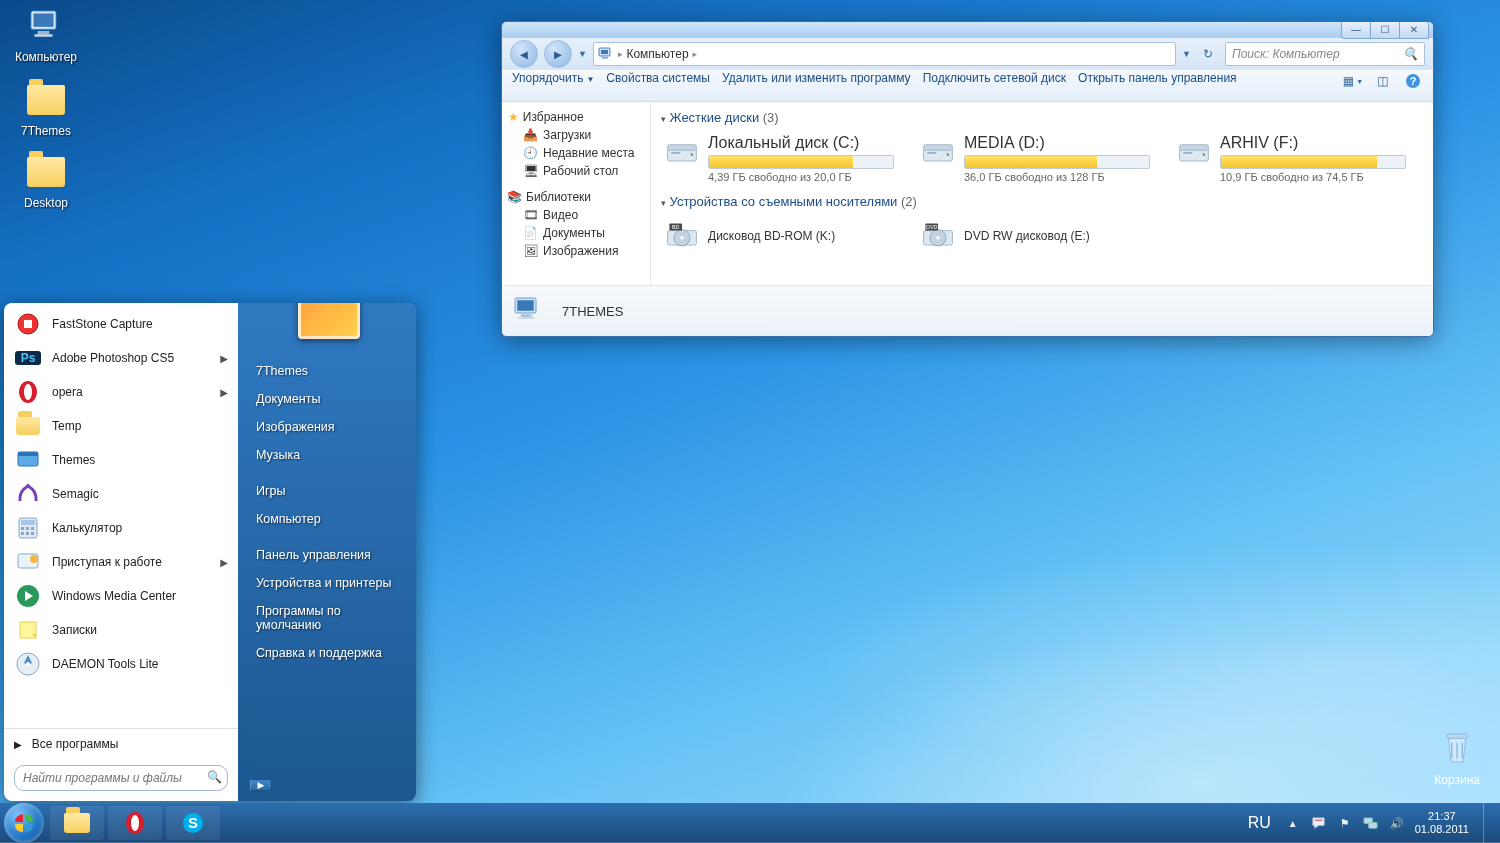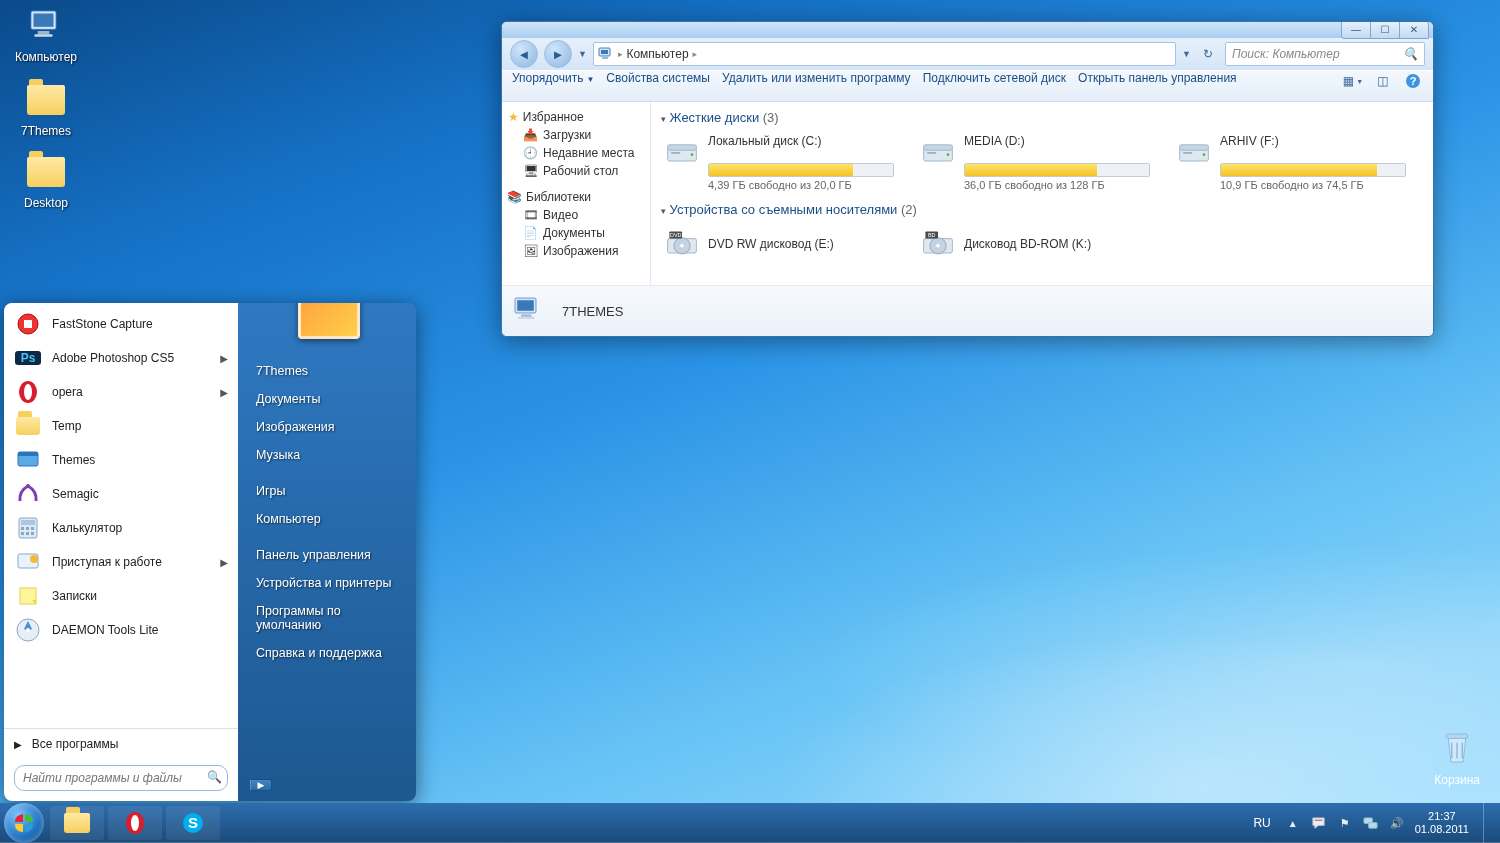--- a/index.html
+++ b/index.html
@@ -16,21 +16,21 @@
   .folder-ico::before{content:"";position:absolute;top:-6px;left:2px;width:14px;height:6px;background:#f6cf5e;border-radius:2px 2px 0 0;}
   .monitor-ico svg{width:40px;height:40px;}
   
   .taskbar{position:absolute;left:0;right:0;bottom:0;height:40px;background:linear-gradient(#2d6eaf,#1a4a7a);display:flex;align-items:center;box-shadow:0 -1px 0 rgba(255,255,255,.2) inset;}
   .start-orb{width:40px;height:40px;margin:0 6px 0 4px;border-radius:50%;background:radial-gradient(circle at 35% 30%,#7fc6ff,#1a6fbf 60%,#0b3f72);display:flex;align-items:center;justify-content:center;cursor:pointer;box-shadow:0 0 6px rgba(255,255,255,.5) inset;}
   .start-orb svg{width:24px;height:24px;}
   .task-btn{width:54px;height:34px;margin-right:4px;border-radius:3px;background:rgba(255,255,255,.08);display:flex;align-items:center;justify-content:center;cursor:pointer;}
   .tray{margin-left:auto;display:flex;align-items:center;gap:10px;padding-right:8px;color:#fff;font-size:11px;}
   .tray .clock{text-align:center;line-height:1.2;}
   .tray-ico{width:16px;height:16px;display:flex;align-items:center;justify-content:center;opacity:.9;}
-  .lang{font-size:12px;padding:0 4px;}
+  .lang{font-size:16px;padding:0 4px;}
   
   .startmenu{position:absolute;left:4px;bottom:42px;width:412px;height:498px;display:flex;border-radius:8px;overflow:hidden;box-shadow:0 4px 20px rgba(0,0,0,.5);background:linear-gradient(#2f79c2,#1d578f);}
   .sm-left{width:234px;background:#fff;display:flex;flex-direction:column;padding:4px 0 0;}
   .sm-app{display:flex;align-items:center;height:34px;padding:0 10px;color:#222;cursor:pointer;position:relative;}
   .sm-app .aico{width:28px;height:28px;margin-right:10px;border-radius:3px;display:flex;align-items:center;justify-content:center;font-size:16px;}
   .sm-app .arrow{margin-left:auto;color:#555;font-size:10px;}
   .sm-all{display:flex;align-items:center;padding:8px 10px;color:#222;cursor:pointer;border-top:1px solid #e0e0e0;}
   .sm-all .tri{margin-right:10px;font-size:10px;}
   .sm-search{margin:6px 10px 10px;position:relative;}
   .sm-search input{width:100%;box-sizing:border-box;border:1px solid #9fb8d6;border-radius:10px;padding:5px 26px 5px 8px;font-style:italic;color:#888;font-family:inherit;font-size:12px;}
@@ -70,21 +70,21 @@
   .side-head .star{color:#f6b83c;}
   .side-item{display:flex;align-items:center;gap:5px;padding:2px 2px 2px 18px;color:#333;cursor:pointer;}
   .side-ico{width:14px;height:14px;display:flex;align-items:center;justify-content:center;font-size:12px;}
   .ex-main{flex:1;padding:6px 10px;overflow:auto;}
   .group-head{color:#1a4e87;font-size:13px;cursor:pointer;margin:2px 0 6px;}
   .group-head .tri{font-size:9px;margin-right:4px;color:#555;}
   .drives{display:flex;gap:20px;flex-wrap:wrap;margin-bottom:8px;}
   .drive{width:230px;display:flex;gap:8px;cursor:pointer;padding:3px;}
   .drive-ico{width:36px;height:36px;display:flex;align-items:center;justify-content:center;}
   .drive-info{flex:1;font-size:11px;color:#333;}
-  .drive-name{font-size:12px;margin-bottom:15px;}
+  .drive-name{font-size:16px;margin-bottom:3px;}
   .drive-bar{height:12px;border:1px solid #bfcbd9;border-radius:2px;background:#eef2f7;overflow:hidden;margin-bottom:2px;}
   .drive-fill{height:100%;background:linear-gradient(#ffe36b,#f6c325);}
   .drive-free{color:#666;}
   .device{width:230px;display:flex;gap:8px;align-items:center;cursor:pointer;padding:3px;}
   .ex-status{height:42px;border-top:1px solid #e3e9f1;display:flex;align-items:center;padding:4px 10px;gap:14px;font-size:11px;color:#555;background:linear-gradient(#f7fafd,#eaf1f9);}
   .status-ico{width:36px;height:32px;}
   .status-grid{display:grid;grid-template-columns:auto auto auto auto;gap:2px 10px;align-items:center;}
   .status-k{color:#666;text-align:right;}
   .status-v{color:#1a4e87;}
   
@@ -276,36 +276,36 @@
         </div>
       <div class="group-head"><span class="tri">▾</span><span>Устройства со съемными носителями</span> <span style="color:#666">(2)</span></div>
       <div class="drives" id="devices-container">
           <div class="device">
             <div class="drive-ico">
               <svg width="36" height="36" viewBox="0 0 40 40">
                 <rect x="4" y="14" width="32" height="16" rx="2" fill="#dfe7ef" stroke="#9ab2c9"></rect>
                 <circle cx="20" cy="22" r="9" fill="#c5d3e1" stroke="#8aa4bd"></circle>
                 <circle cx="20" cy="22" r="2" fill="#fff"></circle>
                 <rect x="6" y="6" width="14" height="8" rx="1" fill="#4a4a4a"></rect>
-                <text x="13" y="12" text-anchor="middle" fill="#fff" font-size="6">DVD</text>
+                <text x="13" y="12" text-anchor="middle" fill="#fff" font-size="6">BD</text>
               </svg>
             </div>
-            <div>DVD RW дисковод (E:)</div>
+            <div>Дисковод BD-ROM (K:)</div>
           </div>
           <div class="device">
             <div class="drive-ico">
               <svg width="36" height="36" viewBox="0 0 40 40">
                 <rect x="4" y="14" width="32" height="16" rx="2" fill="#dfe7ef" stroke="#9ab2c9"></rect>
                 <circle cx="20" cy="22" r="9" fill="#c5d3e1" stroke="#8aa4bd"></circle>
                 <circle cx="20" cy="22" r="2" fill="#fff"></circle>
                 <rect x="6" y="6" width="14" height="8" rx="1" fill="#4a4a4a"></rect>
-                <text x="13" y="12" text-anchor="middle" fill="#fff" font-size="6">BD</text>
+                <text x="13" y="12" text-anchor="middle" fill="#fff" font-size="6">DVD</text>
               </svg>
             </div>
-            <div>Дисковод BD-ROM (K:)</div>
+            <div>DVD RW дисковод (E:)</div>
           </div>
         </div>
     </div>
   </div>
   <div class="ex-status">
     <div class="status-ico">
       <svg viewBox="0 0 48 40">
           <rect x="4" y="4" width="28" height="20" rx="2" fill="#cfe5fa" stroke="#4a7fb8"></rect>
           <rect x="7" y="7" width="22" height="14" fill="#3b78b8"></rect>
           <rect x="12" y="26" width="14" height="3" fill="#9ab6d4"></rect>
@@ -390,20 +390,29 @@
         </div>
         <div class="sm-app">
           <div class="aico">
             <svg width="26" height="26" viewBox="0 0 26 26">
               <rect x="3" y="5" width="20" height="14" rx="2" fill="#e9f3fb" stroke="#8aa8c6"></rect>
               <circle cx="19" cy="10" r="4" fill="#f6b83c"></circle>
             </svg>
           </div>
           <span>Приступая к работе</span>
           <span class="arrow">▶</span>
+        </div>
+        <div class="sm-app">
+          <div class="aico">
+            <svg width="26" height="26" viewBox="0 0 26 26">
+              <circle cx="13" cy="13" r="11" fill="#2a985a"></circle>
+              <path d="M10 8l8 5-8 5z" fill="#fff"></path>
+            </svg>
+          </div>
+          <span>Windows Media Center</span>
         </div>
         <div class="sm-app">
           <div class="aico">
             <svg width="26" height="26" viewBox="0 0 26 26">
               <rect x="5" y="5" width="16" height="16" fill="#fff59b" stroke="#e6d14a"></rect>
               <path d="M17 17l4 4v-4z" fill="#e6d14a"></path>
             </svg>
           </div>
           <span>Записки</span>
         </div>

